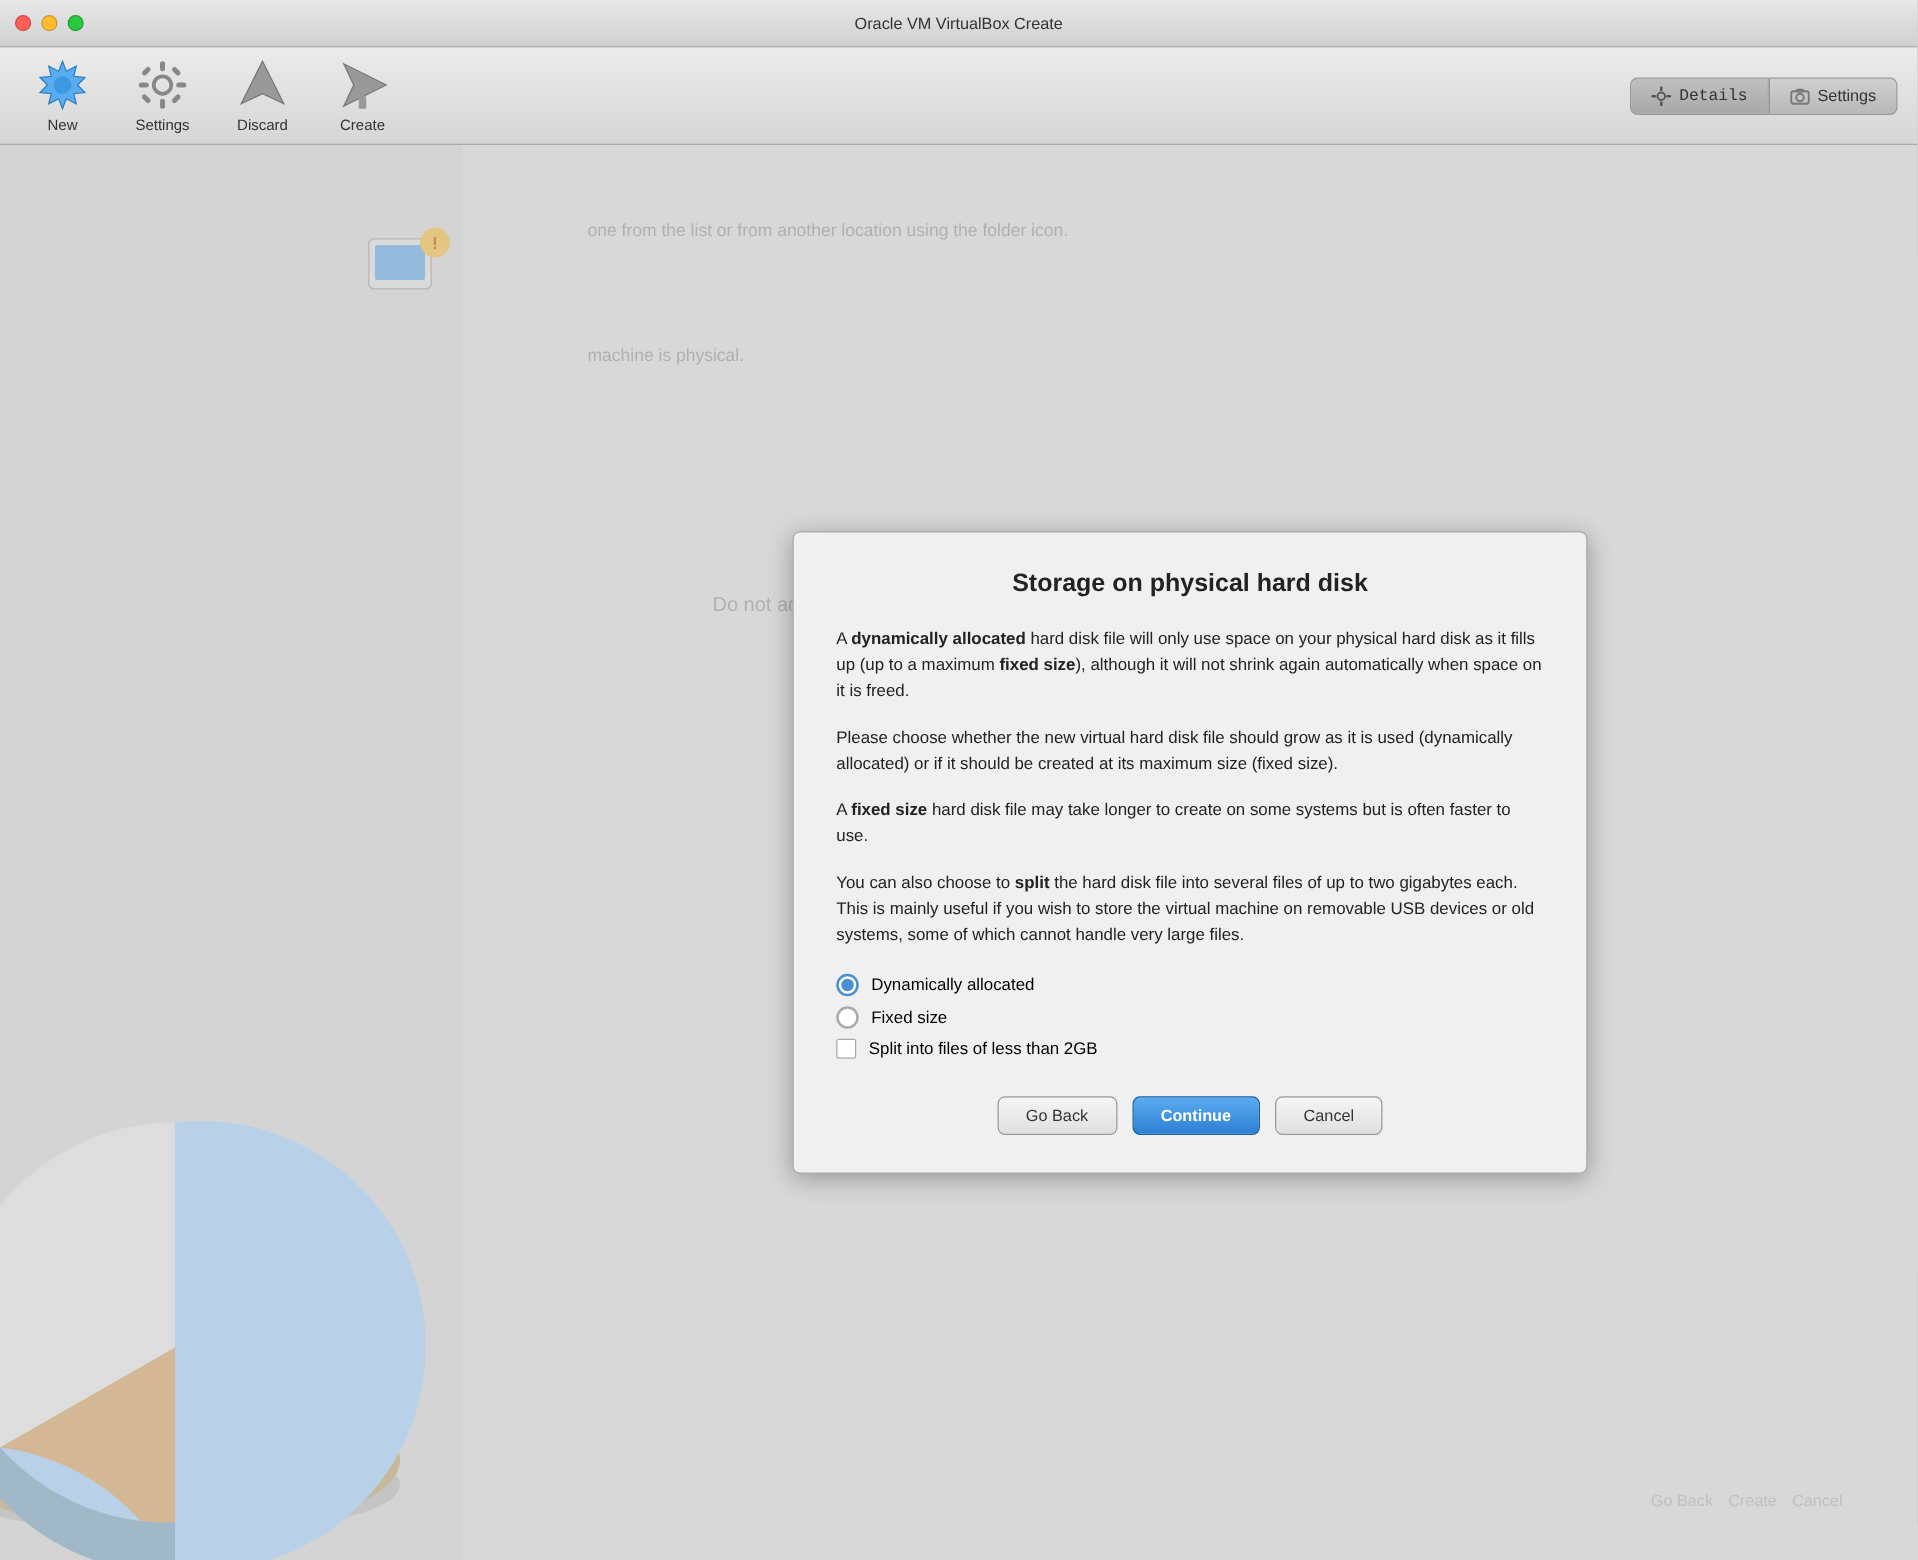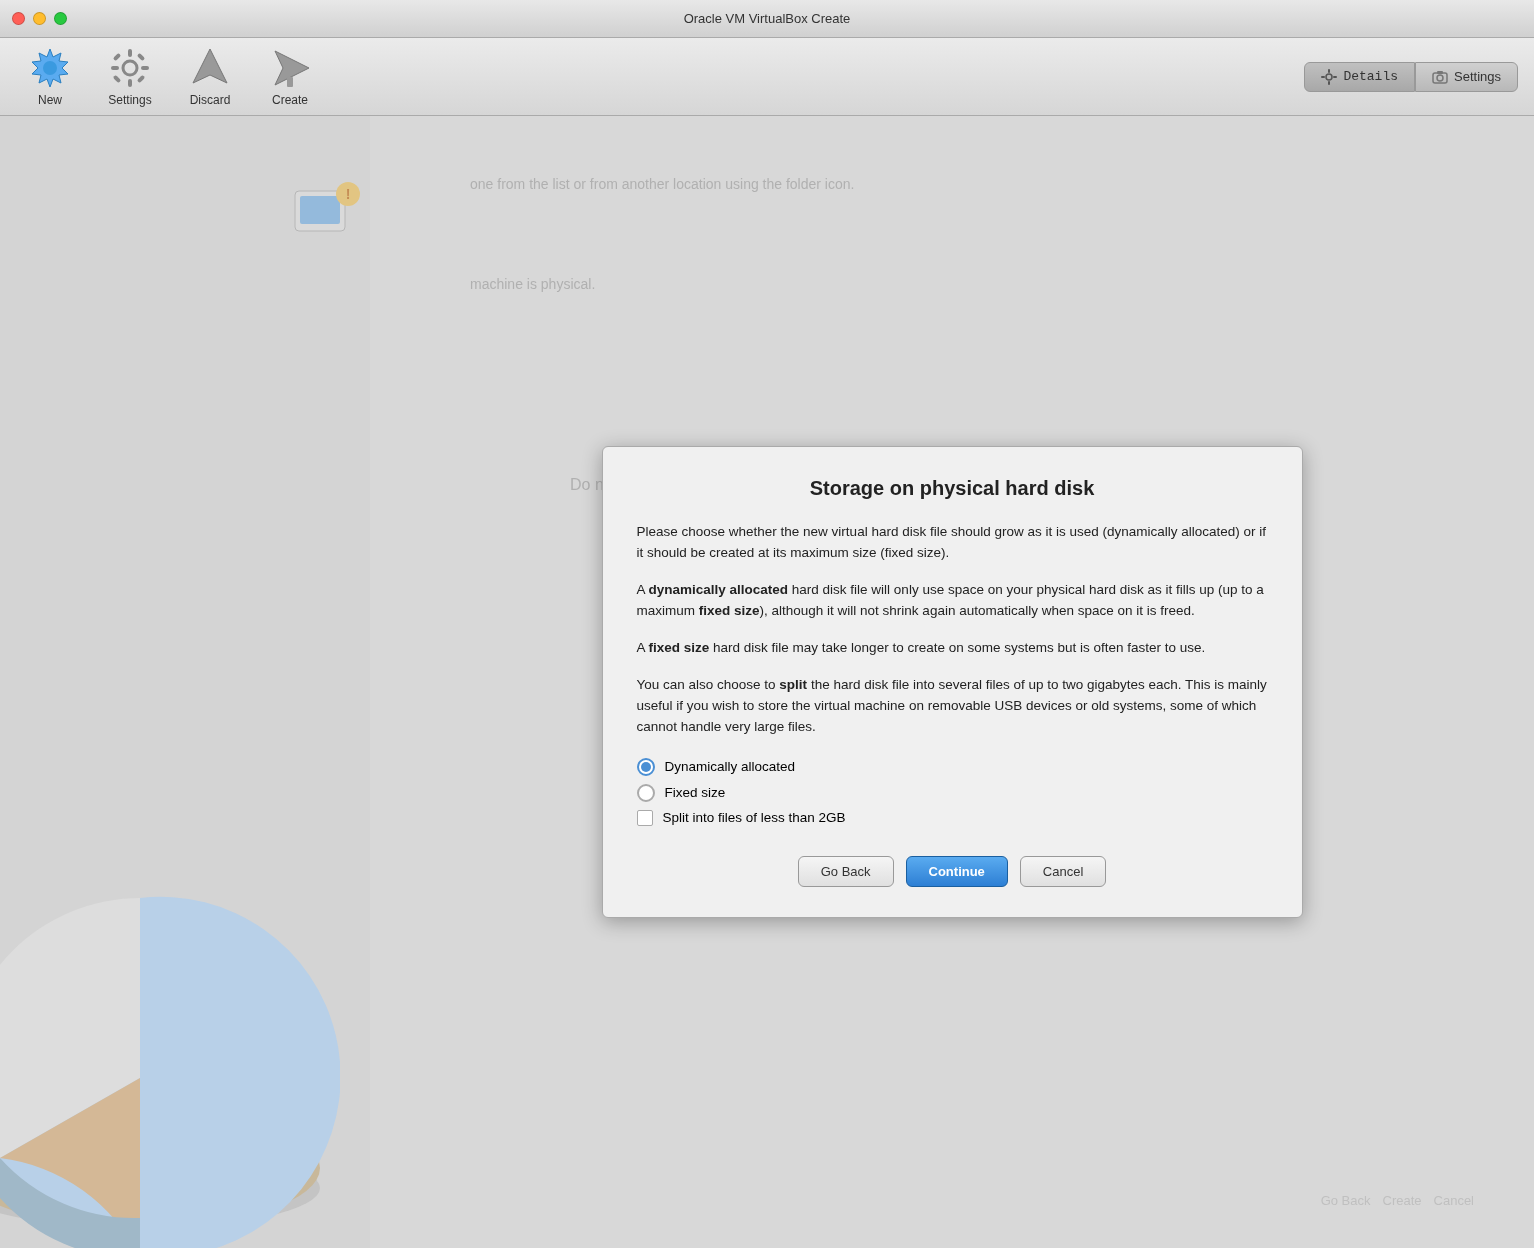--- a/index.html
+++ b/index.html
@@ -147,21 +147,21 @@
       color: rgba(150,150,150,0.6);
       font-size: 14px;
       pointer-events: none;
     }
 
     
     .dialog {
       background: #f0f0f0;
       border: 1px solid #aaa;
       border-radius: 6px;
-      width: 701px;
+      width: 636px;
       padding: 30px 34px;
       position: relative;
       z-index: 10;
       box-shadow: 0 4px 20px rgba(0,0,0,0.3);
     }
 
     .dialog-title {
       font-size: 20px;
       font-weight: bold;
       color: #222;
@@ -379,25 +379,25 @@
   <div class="content-area">
 
     <div class="bg-text" style="top: 60px; left: 100px; width: 400px;">one from the list or from another location using the folder icon.</div>
     <div class="bg-text" style="top: 160px; left: 100px;">machine is physical.</div>
     <div class="bg-text" style="top: 360px; left: 200px; font-size:16px;">Do not add a virtual hard disk</div>
 
     <div class="dialog">
       <div class="dialog-title">Storage on physical hard disk</div>
 
       <div class="dialog-body">
-        <p>Please choose whether the new virtual hard disk file should grow as it is used (dynamically allocated) or if it should be created at its maximum size (fixed size).</p>
-
         <p>
           A <span class="bold">dynamically allocated</span> hard disk file will only use space on your physical hard disk as it fills up (up to a maximum <span class="bold">fixed size</span>), although it will not shrink again automatically when space on it is freed.
         </p>
+
+        <p>Please choose whether the new virtual hard disk file should grow as it is used (dynamically allocated) or if it should be created at its maximum size (fixed size).</p>
 
         <p>
           A <span class="bold">fixed size</span> hard disk file may take longer to create on some systems but is often faster to use.
         </p>
 
         <p>
           You can also choose to <span class="bold">split</span> the hard disk file into several files of up to two gigabytes each. This is mainly useful if you wish to store the virtual machine on removable USB devices or old systems, some of which cannot handle very large files.
         </p>
       </div>
 

